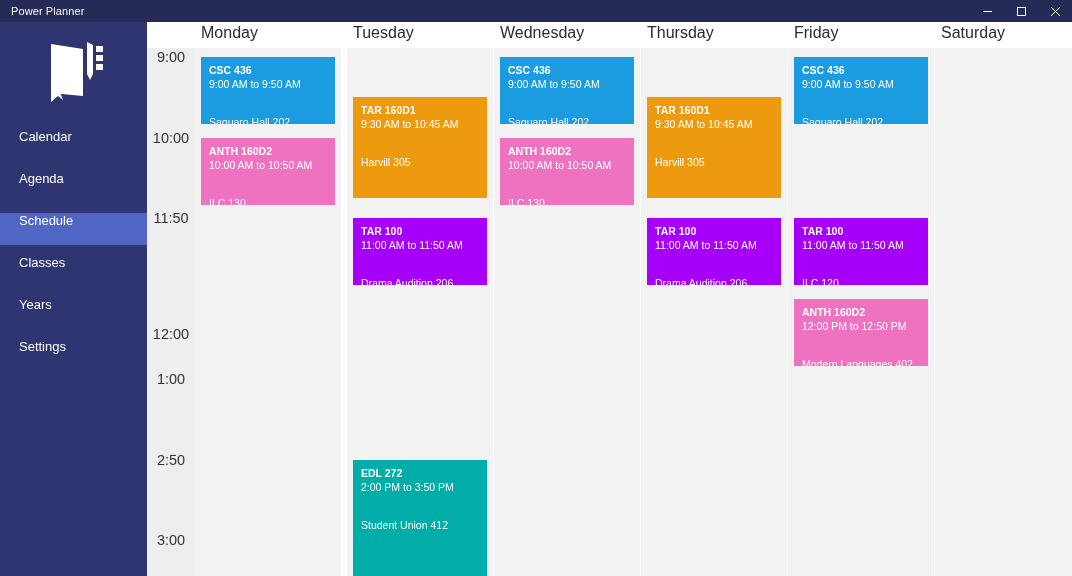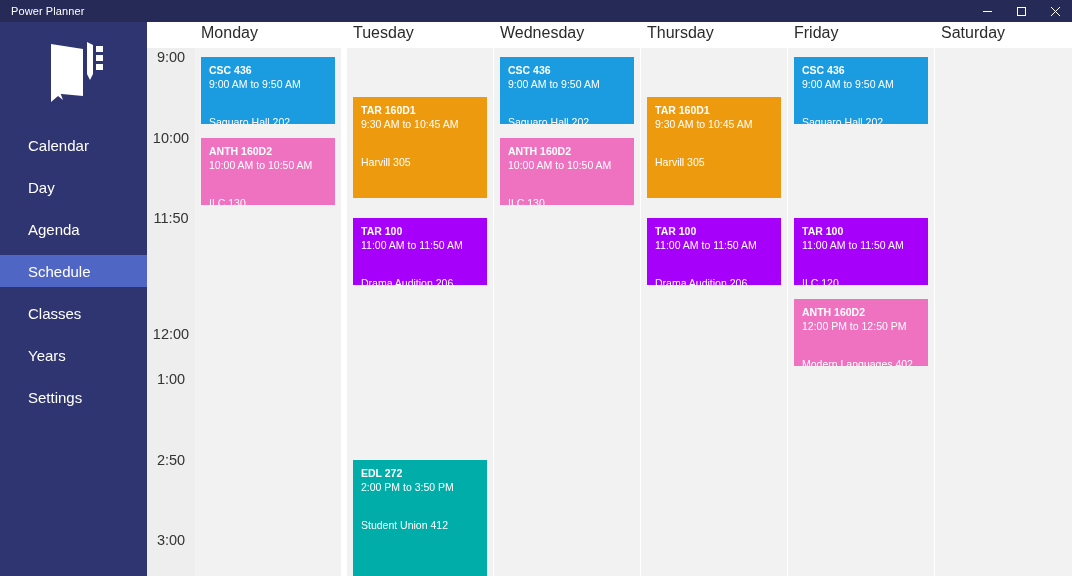--- a/index.html
+++ b/index.html
@@ -62,24 +62,23 @@
     align-items: center;
     justify-content: center;
   }
   .logo {
     width: 62px;
     height: 66px;
   }
   .nav-item {
     height: 32px;
     display: flex;
-    align-items: center;
-    padding-left: 28px;
+    padding-left: 19px;
     color: #ffffff;
-    font-size: 15px;
+    font-size: 13px;
     white-space: nowrap;
   }
   .nav-item.spaced { margin-top: 10px; }
   .nav-item.selected {
     background: #4f66c4;
   }
 
   
   .calendar {
     position: absolute;
@@ -197,23 +196,20 @@
         <polygon points="8,55 8,64 15,58 20,62 17,54" fill="#ffffff"></polygon>
         <polygon points="44,4 50,7 50,36 47,42 44,36" fill="#ffffff"></polygon>
         <rect x="53" y="8" width="7" height="6" fill="#ffffff"></rect>
         <rect x="53" y="17" width="7" height="6" fill="#ffffff"></rect>
         <rect x="53" y="26" width="7" height="6" fill="#ffffff"></rect>
       </svg>
     </div>
 
     <div class="nav-item spaced">
       <span>Calendar</span>
-    </div>
-    <div class="nav-item spaced">
-      <span>Day</span>
     </div>
     <div class="nav-item spaced">
       <span>Agenda</span>
     </div>
     <div class="nav-item spaced selected">
       <span>Schedule</span>
     </div>
     <div class="nav-item spaced">
       <span>Classes</span>
     </div>

